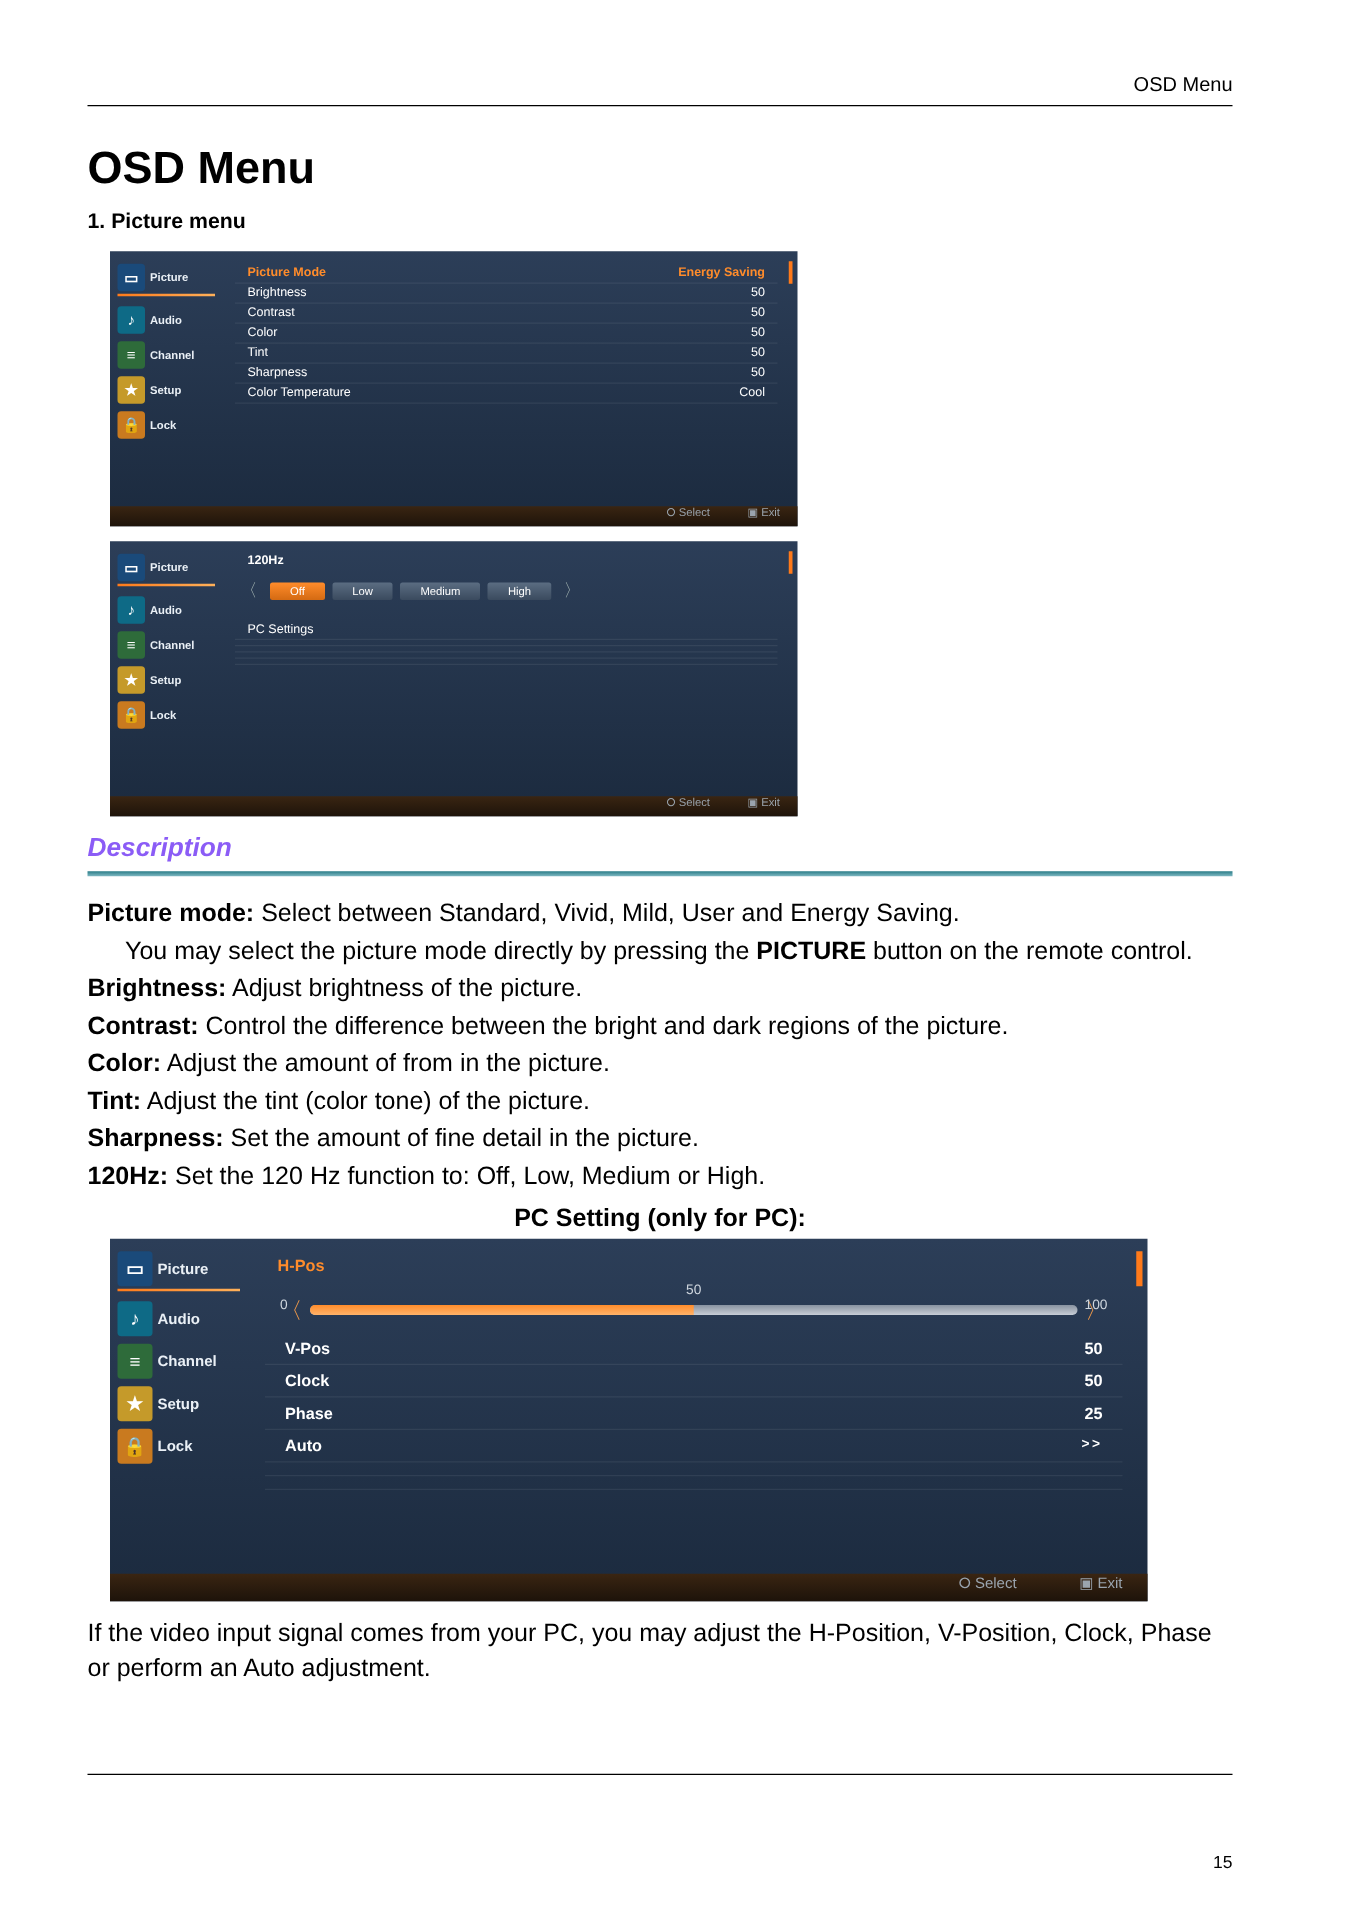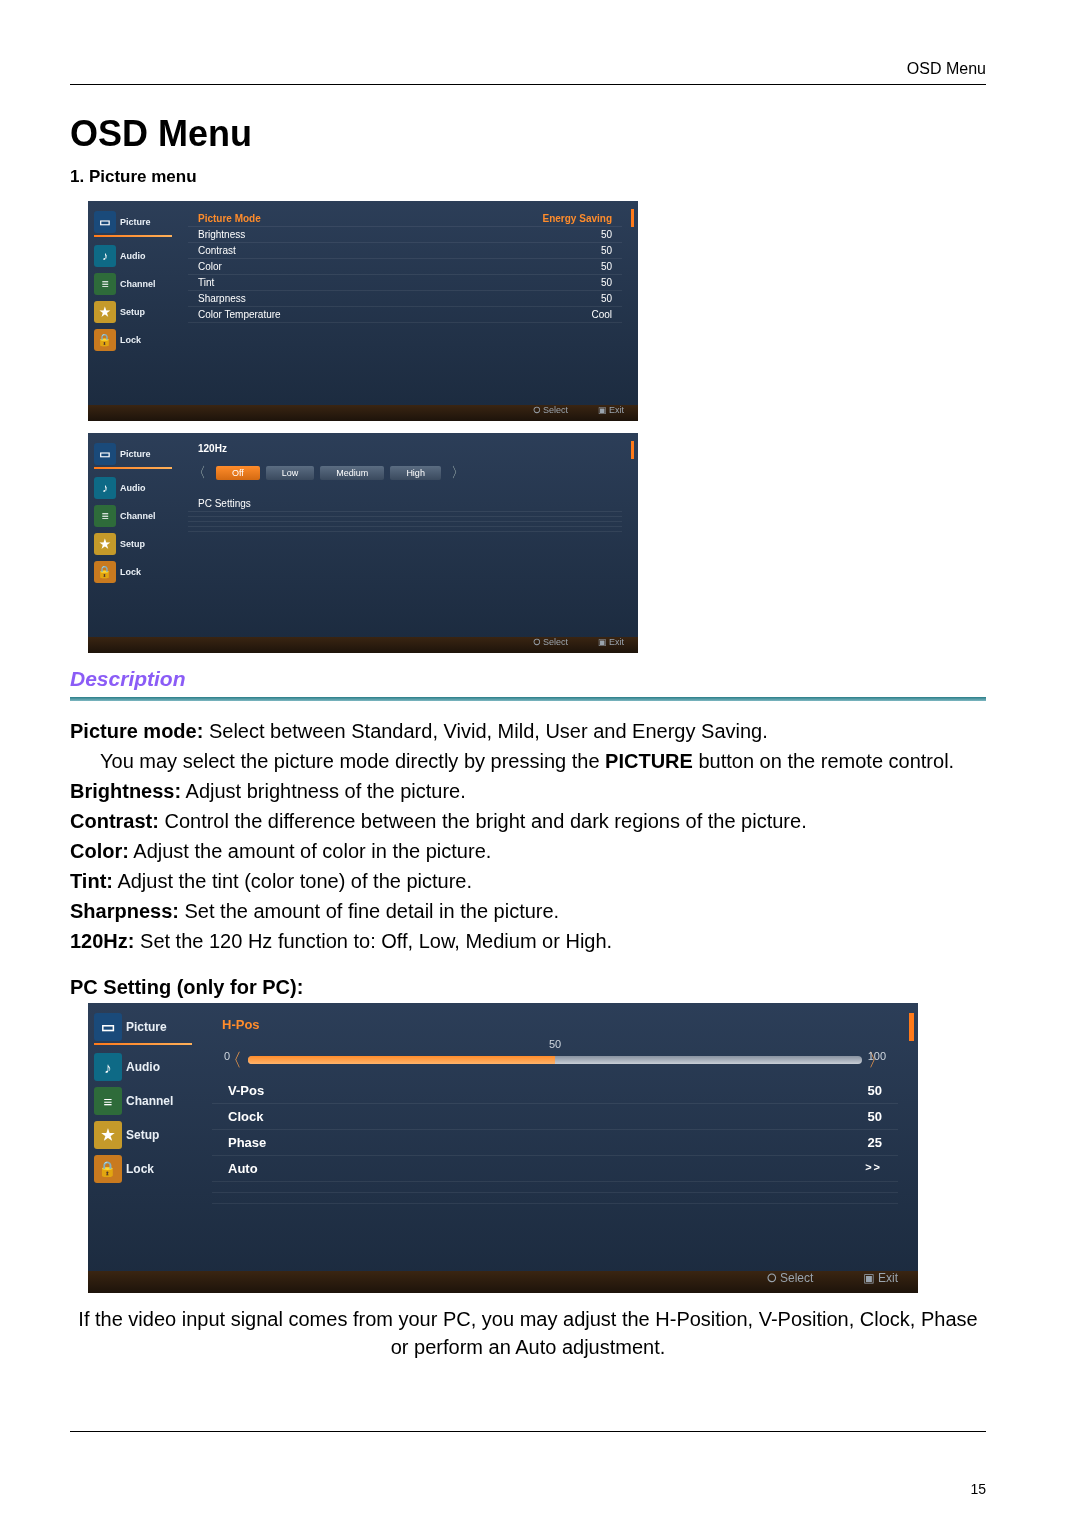--- a/index.html
+++ b/index.html
@@ -229,25 +229,25 @@
 </div>
 
 <div class="desc-title">Description</div>
 <div class="teal-line"></div>
 
 <div class="body-text">
   <p><b>Picture mode:</b><span> Select between Standard, Vivid, Mild, User and Energy Saving.</span></p>
   <p class="indent"><span>You may select the picture mode directly by pressing the </span><b>PICTURE</b><span> button on the remote control.</span></p>
   <p><b>Brightness:</b><span> Adjust brightness of the picture.</span></p>
   <p><b>Contrast:</b><span> Control the difference between the bright and dark regions of the picture.</span></p>
-  <p><b>Color:</b><span> Adjust the amount of color in the picture.</span></p>
+  <p><b>Color:</b><span> Adjust the amount of from in the picture.</span></p>
   <p><b>Tint:</b><span> Adjust the tint (color tone) of the picture.</span></p>
   <p><b>Sharpness:</b><span> Set the amount of fine detail in the picture.</span></p>
   <p><b>120Hz:</b><span> Set the 120 Hz function to: Off, Low, Medium or High.</span></p>
-  <p style="margin-top:18px;"><b>PC Setting (only for PC):</b></p>
+  <p style="margin-top:6px;text-align:center;"><b>PC Setting (only for PC):</b></p>
 </div>
 
 <div class="osd osd-big">
   <span class="accent" style="height:28px;width:5px;top:10px;"></span>
   <div class="side">
     <div class="side-item">
           <span class="icon icon-blue">▭</span>
           <span>Picture</span>
         </div>
     <div class="underline"></div>
@@ -310,20 +310,20 @@
           <span></span>
           <span></span>
         </div>
   </div>
   <div class="bar">
     <span>⭘ <span>Select</span></span>
     <span>▣ <span>Exit</span></span>
   </div>
 </div>
 
-<div class="body-text" style="margin-top:10px;text-align:center;">
+<div class="body-text" style="margin-top:10px;">
   <p>If the video input signal comes from your PC, you may adjust the H-Position, V-Position, Clock, Phase or perform an Auto adjustment.</p>
 </div>
 
 <hr class="hr2">
 <div class="page-number">15</div>
 
 </div>
 
 </body></html>

